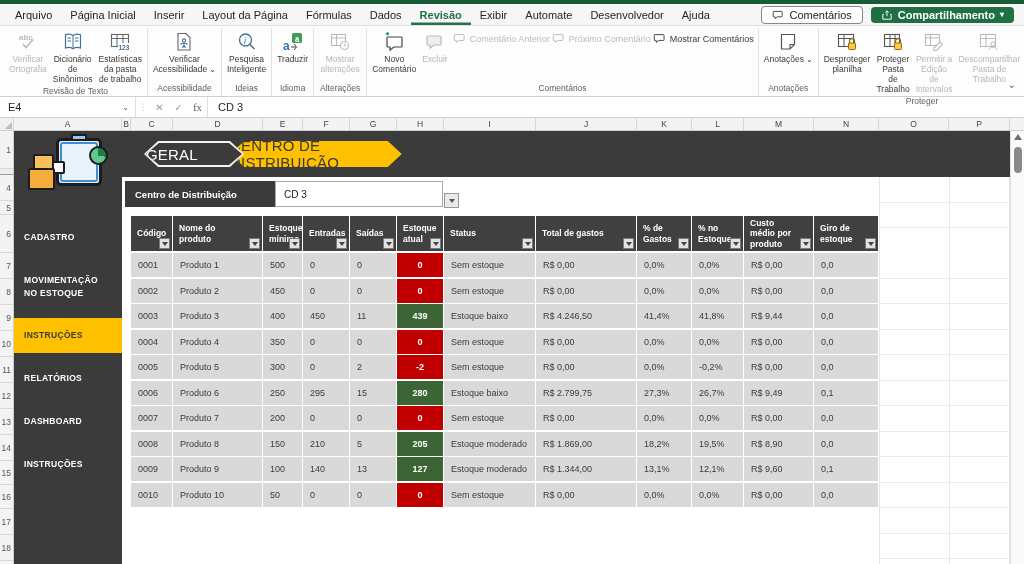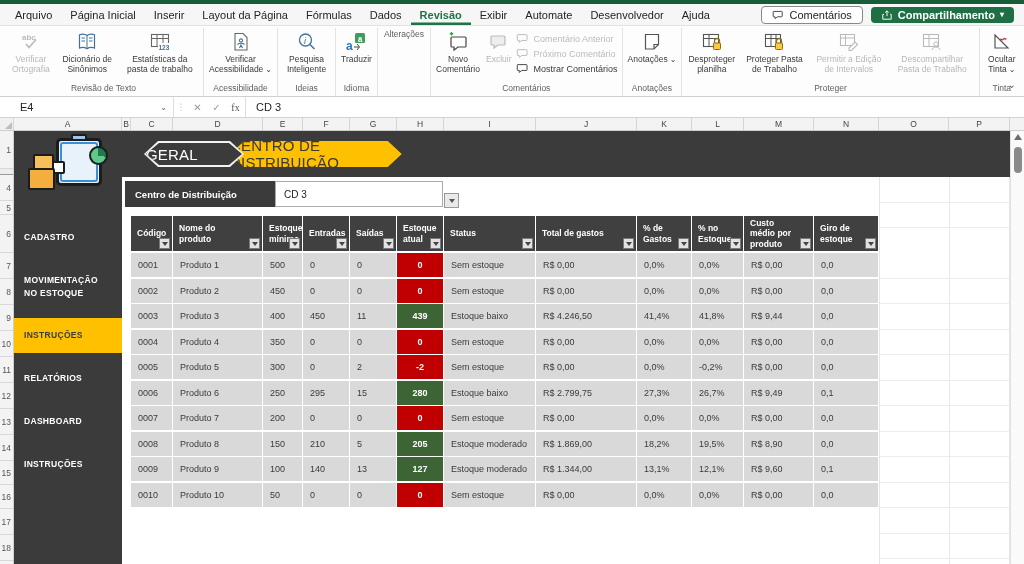--- a/index.html
+++ b/index.html
@@ -30,30 +30,30 @@
   .rgroup { display:flex; flex-direction:column; border-right:1px solid #e4e2e0; padding:0 2px; }
   .rbody { flex:1; display:flex; align-items:flex-start; justify-content:center; }
   .rlabel { font-size:8.5px; color:#605e5c; text-align:center; padding:1px 4px 3px; white-space:nowrap; }
   .rbtn { display:flex; flex-direction:column; align-items:center; justify-content:flex-start;
     padding:3px 3px 1px; border-radius:2px; color:#3b3a39; }
   .rbtn .ric { width:22px; height:22px; flex:none; }
   .rbtn .rtx { font-size:8.5px; line-height:1.18; text-align:center; margin-top:1px; white-space:pre-line; }
   .rbtn.disabled { color:#b9b7b5; }
   .rbtn.disabled svg text, .rbtn.disabled svg [stroke] { opacity:.95; }
   .caret::after { content:"⌄"; font-size:8px; color:inherit; margin-left:2px; }
-  .rstack { display:flex; flex-direction:column; justify-content:center; gap:2px; padding:4px 2px; }
+  .rstack { display:flex; justify-content:center; gap:2px; padding:4px 2px; }
   .srow { display:flex; align-items:center; gap:4px; font-size:9px; color:#3b3a39; white-space:nowrap; }
   .srow.disabled { color:#bdbbb9; }
   .srow .i12 { width:13px; height:13px; }
   .ribbon-collapse { position:absolute; right:8px; bottom:6px; color:#605e5c; font-size:10px; }
 
   
   .fbar { height:21px; display:flex; align-items:stretch; border-bottom:1px solid #d4d2d0; background:#fff; }
-  .namebox { width:174px; display:flex; align-items:center; font-size:11px; color:#252423;
-    padding-left:20px; border-right:1px solid #e0dedc; }
+  .namebox { width:136px; display:flex; align-items:center; font-size:11px; color:#252423;
+    padding-left:8px; border-right:1px solid #e0dedc; }
   .namebox .nb-caret { margin-left:auto; margin-right:6px; font-size:8px; color:#605e5c; }
   .fdots { width:14px; display:flex; align-items:center; justify-content:center; color:#c8c6c4; font-size:9px; }
   .fico { width:19px; display:flex; align-items:center; justify-content:center; font-size:10px; color:#9b9997; }
   .fico.fx { font-family:"Liberation Serif", serif; color:#555; font-size:10px; }
   .finput { flex:1; display:flex; align-items:center; font-size:11px; color:#252423;
     padding-left:10px; border-left:1px solid #e0dedc; }
 
   
   .colheads { height:13px; display:flex; background:#f3f3f3; border-bottom:1px solid #cfcfcf; }
   .corner { width:14px; position:relative; border-right:1px solid #d5d5d5; background:#f0f0f0; }
@@ -268,20 +268,31 @@
               <text x="1" y="19" font-size="12" font-weight="bold" fill="#2e75b6">a</text>
               <path d="M9 16h5M12 13l2.5 3-2.5 3" fill="none" stroke="#444" stroke-width="1"></path>
             </svg>
           <span class="rtx">Traduzir</span>
         </div>
       </div>
       <div class="rlabel">Idioma</div>
     </div>
 
     <div class="rgroup">
+      <div class="rbody">
+        <div class="rbtn disabled">
+          <svg class="ric" viewBox="0 0 22 22">
+              <rect x="2.5" y="3.5" width="14" height="11" fill="#fff" stroke="currentColor" stroke-width="1.1"></rect>
+              <path d="M2.5 7h14M7.5 3.5v11" stroke="currentColor" fill="none"></path>
+              <circle cx="15.5" cy="14.5" r="4" fill="#fff" stroke="currentColor" stroke-width="1.1"></circle>
+              <path d="M15.5 12.5v2l1.5 1" fill="none" stroke="currentColor"></path>
+            </svg>
+          <span class="rtx">Mostrar alterações</span>
+        </div>
+      </div>
       <div class="rlabel">Alterações</div>
     </div>
 
     <div class="rgroup">
       <div class="rbody">
         <div class="rbtn">
           <svg class="ric" viewBox="0 0 22 22">
               <path d="M5 6h13a1 1 0 0 1 1 1v8a1 1 0 0 1-1 1h-7l-4 3v-3H5a1 1 0 0 1-1-1V7a1 1 0 0 1 1-1z" fill="#fff" stroke="#444" stroke-width="1.2"></path>
               <path d="M4.5 4.5V1M2.8 2.8h3.4" stroke="#2e9e4f" stroke-width="1.4"></path>
             </svg>

